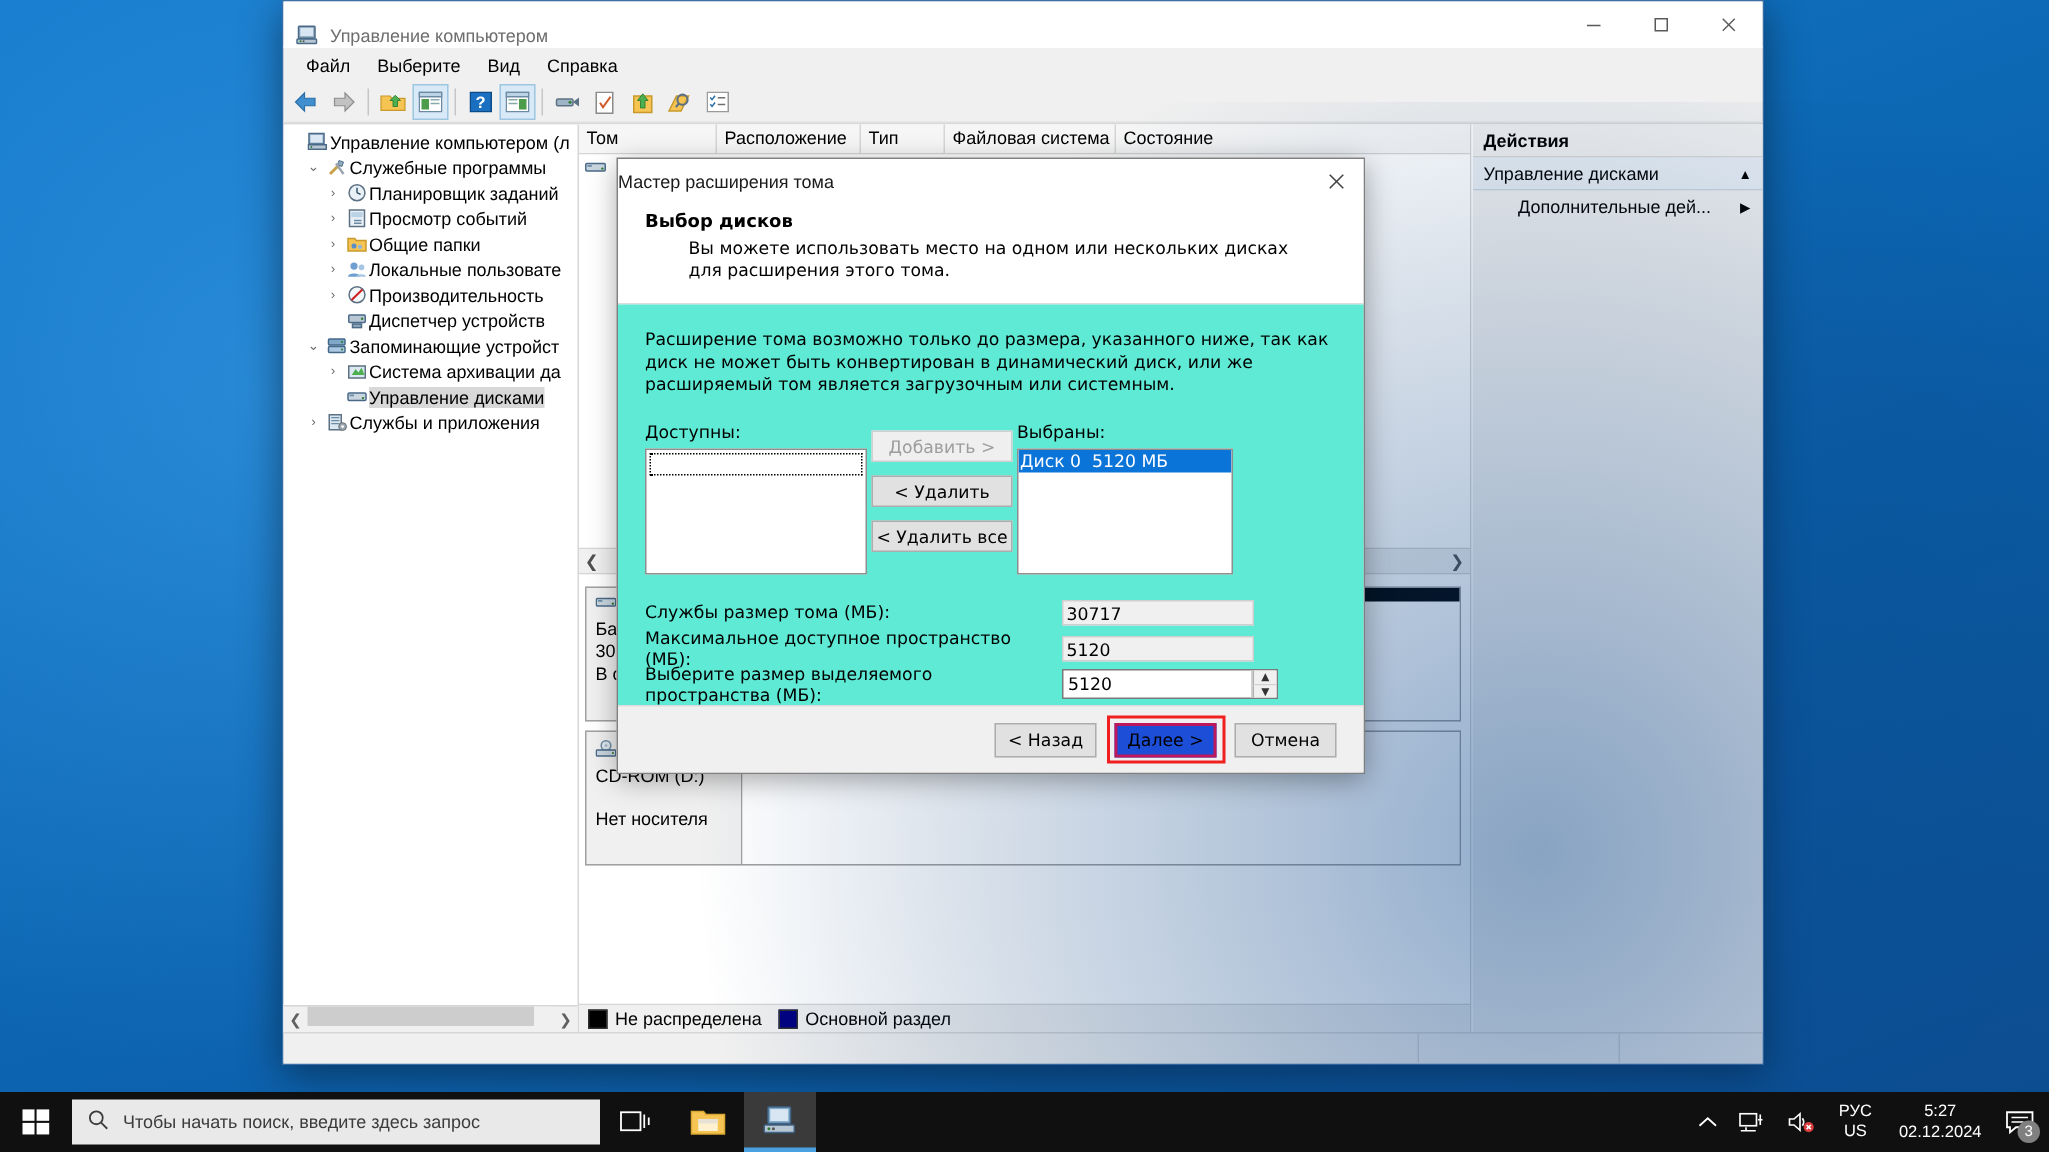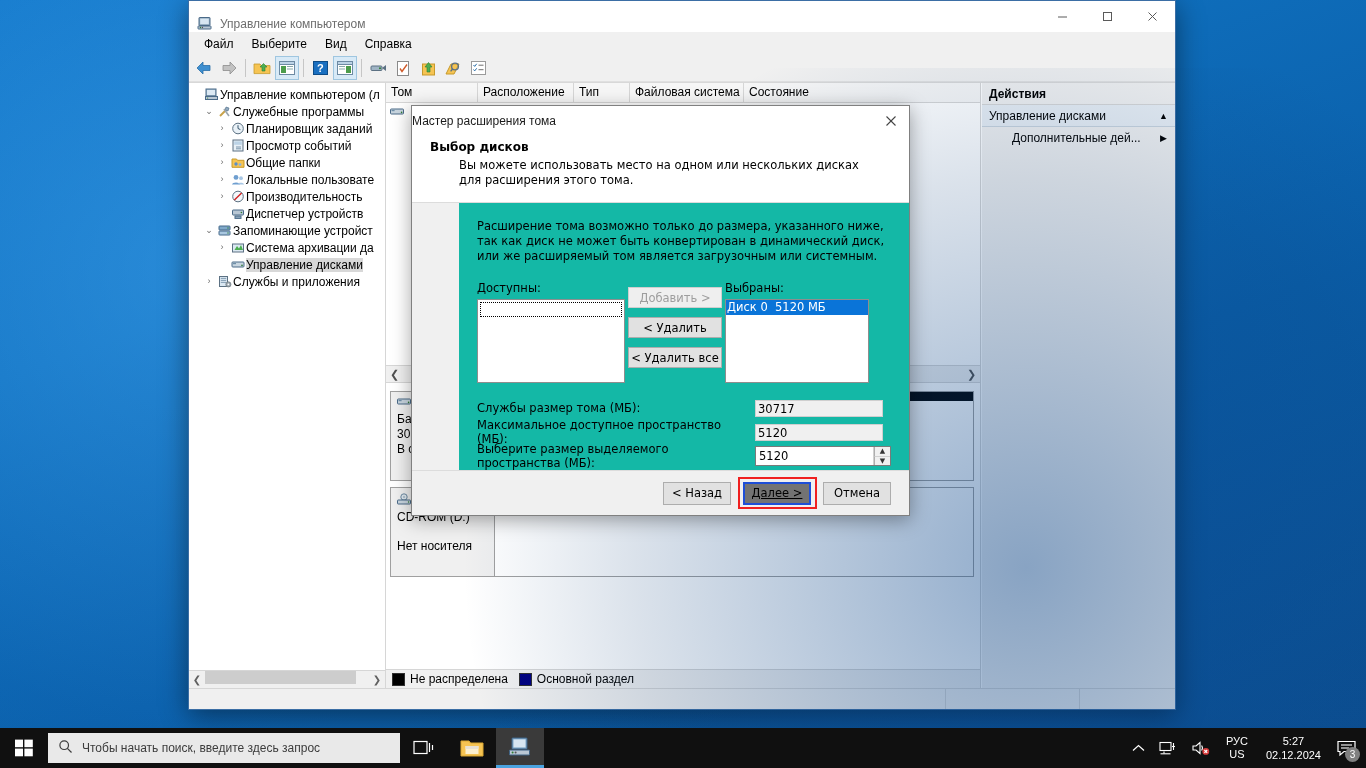--- a/index.html
+++ b/index.html
@@ -210,22 +210,22 @@
   }
   .wz-head .h {
     font-family:"DejaVu Sans", sans-serif;
     font-size:12px; font-weight:bold; color:#000; margin-bottom:4px;
   }
   .wz-head .s {
     font-family:"DejaVu Sans", sans-serif;
     font-size:11.5px; color:#000; line-height:15px; padding-left:29px; max-width:400px;
   }
   .wz-body {
-    flex:1 1 auto; background:#14b8a6; padding:16px 18px 0 18px; position:relative;
-    font-family:"DejaVu Sans", sans-serif; font-size:11.5px; color:#000;margin-left:47px;
+    flex:1 1 auto; background:#5eead4; padding:16px 18px 0 18px; position:relative;
+    font-family:"DejaVu Sans", sans-serif; font-size:11.5px; color:#000;
   }
   .wz-intro { line-height:15px; margin-bottom:17px; }
   .wz-cols { display:flex; }
   .wz-lbl { font-size:11.5px; margin-bottom:4px; }
   .lb {
     background:#fff; border:1px solid #8e8e8e; box-sizing:border-box;
     overflow:hidden; position:relative;
   }
   .lb.left { width:148px; height:84px; }
   .lb.right { width:144px; height:84px; }
@@ -272,21 +272,21 @@
     height:44px; flex:none; background:#f0f0f0; border-top:1px solid #dcdcdc;
     display:flex; align-items:center; justify-content:flex-end; padding-right:18px; gap:12px;
     position:relative;
   }
   .fbtn {
     width:68px; height:23px; font-size:11.5px; box-sizing:border-box;
     background:#e1e1e1; border:1px solid #adadad;
     display:flex; align-items:center; justify-content:center;
     font-family:"DejaVu Sans", sans-serif;
   }
-  .fbtn.default { border:2px solid #1d4ed8; background:#737373;text-decoration:underline; }
+  .fbtn.default { border:2px solid #be185d; background:#1d4ed8; }
   .redbox {
     position:absolute; border:2px solid #f02020; box-sizing:border-box;
     pointer-events:none;
   }
 
   
   #taskbar {
     position:absolute; left:0; bottom:0; width:1366px; height:40px;
     background:#101010; display:flex; align-items:center; z-index:50;
   }

